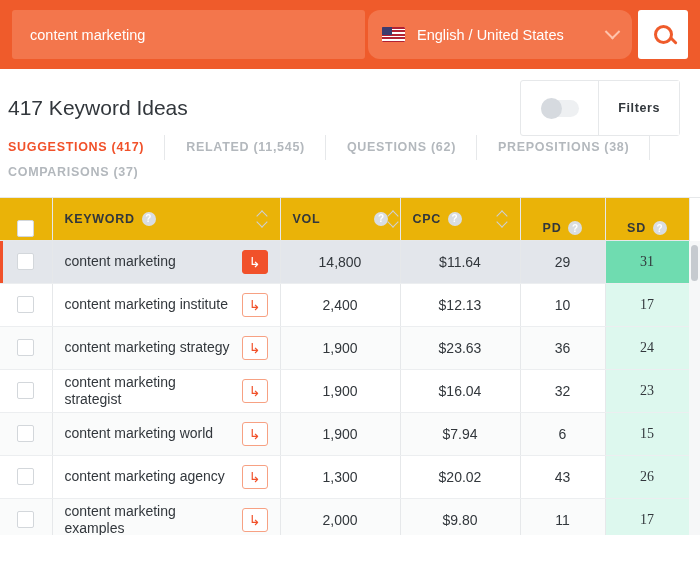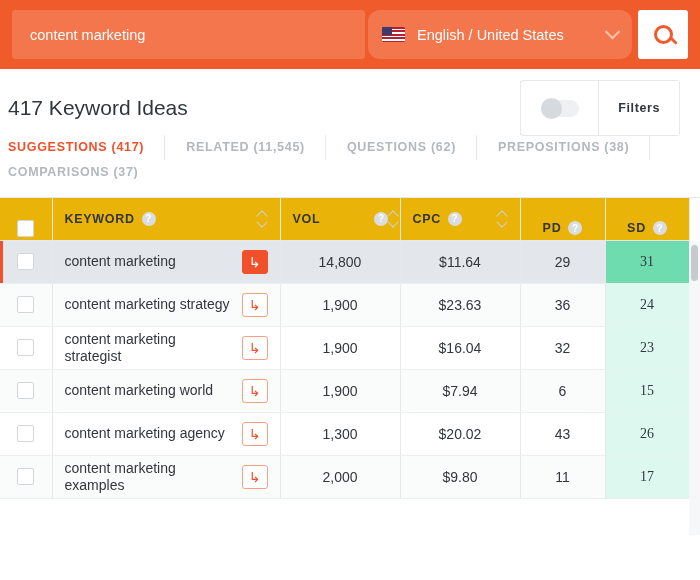--- a/index.html
+++ b/index.html
@@ -446,20 +446,33 @@
             <div class="kw-cell-inner">
               <span class="kw-text">content marketing</span>
               <span class="serp-btn">↳</span>
             </div>
           </td>
           <td class="cell-center">14,800</td>
           <td class="cell-center">$11.64</td>
           <td class="cell-center">29</td>
           <td class="cell-center sd-cell">31</td>
         </tr>
+        <tr>
+          <td class="check-cell"><span class="checkbox"></span></td>
+          <td>
+            <div class="kw-cell-inner">
+              <span class="kw-text">content marketing institute</span>
+              <span class="serp-btn">↳</span>
+            </div>
+          </td>
+          <td class="cell-center">2,400</td>
+          <td class="cell-center">$12.13</td>
+          <td class="cell-center">10</td>
+          <td class="cell-center sd-cell">17</td>
+        </tr>
         <tr class="alt">
           <td class="check-cell"><span class="checkbox"></span></td>
           <td>
             <div class="kw-cell-inner">
               <span class="kw-text">content marketing strategy</span>
               <span class="serp-btn">↳</span>
             </div>
           </td>
           <td class="cell-center">1,900</td>
           <td class="cell-center">$23.63</td>

